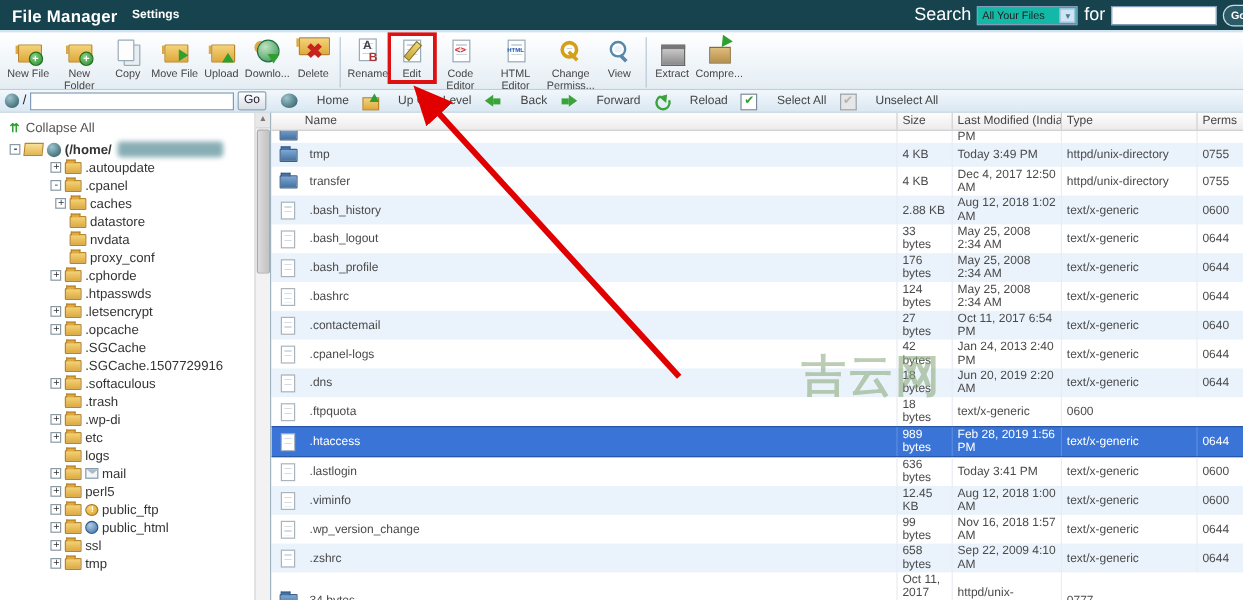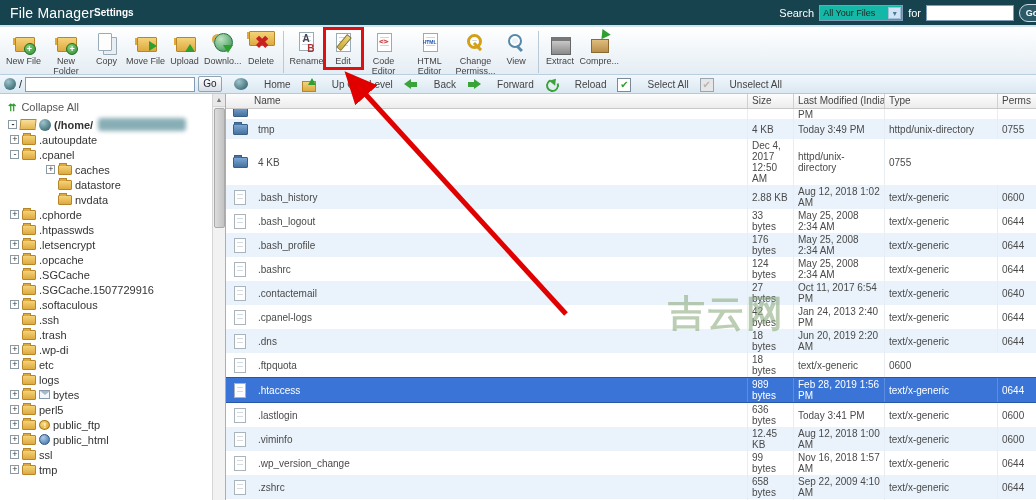--- a/index.html
+++ b/index.html
@@ -1,24 +1,24 @@
 <!DOCTYPE html>
 <html><head>
 <meta charset="utf-8">
 <style>
   *{box-sizing:border-box;margin:0;padding:0}
   body{font-family:"Liberation Sans",sans-serif;background:#fff}
   #app{position:relative;width:1036px;height:500px;overflow:hidden;background:#fff;font-size:11px;color:#333}
 
   
   .hdr{height:25px;background:#17434f;display:flex;align-items:center;padding:0 6px 0 10px;color:#fff;position:relative}
-  .hdr-title{font-size:14px;font-weight:normal;letter-spacing:.2px}
-  .hdr-settings{font-size:10px;font-weight:bold;color:#fff;cursor:pointer}
+  .hdr-title{font-size:14px;font-weight:bold;letter-spacing:.2px}
+  .hdr-settings{font-size:10px;font-weight:bold;color:#fff;margin-left:12px;cursor:pointer}
   .hdr-search{position:absolute;right:0;top:0;height:25px;display:flex;align-items:center;gap:5px;padding-right:0;overflow:hidden}
-  .hdr-search .lbl{font-size:11px;color:#fff}
+  .hdr-search .lbl{font-size:15px;color:#fff}
   .fakeselect{width:84px;height:16px;background:#14b8a6;border:1px solid #7f9db9;display:flex;align-items:center;font-size:9px;color:#222;position:relative;padding-left:3px}
   .fakeselect .arr{position:absolute;right:1px;top:1px;width:13px;height:12px;background:#cfe3f2;border:1px solid #9fc0d8;color:#4a7a9a;font-size:8px;line-height:11px;text-align:center}
   .hdr-input{width:88px;height:16px;border:1px solid #7f9db9;background:#fff;font-size:10px;padding:0 3px}
   .hdr-go{min-width:26px;height:18px;margin-right:-9px;border-radius:9px;background:#2c5a66;border:1px solid #c9dde6;color:#fff;font-size:9px;font-weight:bold;text-align:center;line-height:16px;cursor:pointer}
 
   
   .toolbar{height:50px;border-top:2px solid #cfe3f0;background:linear-gradient(#ffffff,#e4edf4);border-bottom:1px solid #b9cfdf;display:flex;align-items:flex-start;padding:3px 0 0 4px}
   .tbitem{display:flex;flex-direction:column;align-items:center;min-width:35px;max-width:46px;padding:1px 2px;cursor:pointer;text-align:center}
   .tbitem .cap{font-size:9px;color:#444;line-height:10px;margin-top:1px}
   .tbitem.hl{box-shadow:0 0 0 3px #dd1111}
@@ -72,21 +72,21 @@
   
   .content{display:flex;height:406px}
   .sidebar{width:226px;flex:0 0 226px;border-right:1px solid #9fb2bf;background:#fff;position:relative;overflow:hidden}
   .treearea{position:absolute;left:0;top:0;right:13px;bottom:0;overflow:hidden;padding-top:5px}
   .sscroll{position:absolute;right:0;top:0;width:13px;bottom:0;background:#f2f2f2;border-left:1px solid #d5d5d5}
   .sscroll .sup{height:13px;border-bottom:1px solid #d5d5d5;background:#e8e8e8;text-align:center;font-size:7px;line-height:12px;color:#777;cursor:pointer}
   .sscroll .sthumb{position:absolute;top:14px;left:1px;width:11px;height:120px;background:linear-gradient(90deg,#dcdcdc,#c2c2c2);border:1px solid #aaa;border-radius:2px;cursor:pointer}
   .collapse-row{display:flex;align-items:center;gap:5px;padding:2px 0 4px 8px;color:#555;cursor:pointer}
   .cicon{color:#2f9f2f;font-weight:bold;font-size:10px}
   .trow{display:flex;align-items:center;gap:3px;height:15px;padding-left:8px;white-space:nowrap;cursor:pointer}
-  .trow.lvl-1{padding-left:10px}
+  .trow.lvl-1{padding-left:42px}
   .trow.lvl-2{padding-left:46px}
   .expbox{width:9px;height:9px;border:1px solid #8a9aa5;background:#fff;flex:0 0 9px;position:relative;cursor:pointer}
   .expbox::before{position:absolute;left:0;top:-1px;width:8px;text-align:center;font-size:9px;line-height:9px;color:#333}
   .trow.exp-plus .expbox::before{content:"+"}
   .trow.exp-minus .expbox::before{content:"-"}
   .trow.exp-none .expbox{visibility:hidden}
   .ticon-folder{width:14px;height:10px;background:linear-gradient(#f3d37a,#dfa93e);border:1px solid #b8862a;border-radius:1px;flex:0 0 14px;position:relative}
   .ticon-folder::before{content:"";position:absolute;left:0;top:-3px;width:6px;height:2px;background:#dfa93e;border:1px solid #b8862a;border-bottom:none}
   .tbadge{display:none;width:11px;height:9px;flex:0 0 11px;position:relative}
   .tbadge.b-mail{display:inline-block;background:#f4f7f9;border:1px solid #8899aa}
@@ -319,20 +319,26 @@
             <span>datastore</span>
           </div>
 
           <div class="trow lvl-2 exp-none">
             <span class="expbox"></span>
             <span class="ticon-folder"></span>
 
             <span>nvdata</span>
           </div>
 
+          <div class="trow lvl-2 exp-none">
+            <span class="expbox"></span>
+            <span class="ticon-folder"></span>
+
+            <span>proxy_conf</span>
+          </div>
 
           <div class="trow lvl-1 exp-plus">
             <span class="expbox"></span>
             <span class="ticon-folder"></span>
 
             <span>.cphorde</span>
           </div>
 
           <div class="trow lvl-1 exp-none">
             <span class="expbox"></span>
@@ -369,60 +375,54 @@
             <span>.SGCache.1507729916</span>
           </div>
 
           <div class="trow lvl-1 exp-plus">
             <span class="expbox"></span>
             <span class="ticon-folder"></span>
 
             <span>.softaculous</span>
           </div>
 
+
           <div class="trow lvl-1 exp-none">
             <span class="expbox"></span>
             <span class="ticon-folder"></span>
 
-            <span>.ssh</span>
+            <span>.trash</span>
+          </div>
+
+          <div class="trow lvl-1 exp-plus">
+            <span class="expbox"></span>
+            <span class="ticon-folder"></span>
+
+            <span>.wp-di</span>
+          </div>
+
+          <div class="trow lvl-1 exp-plus">
+            <span class="expbox"></span>
+            <span class="ticon-folder"></span>
+
+            <span>etc</span>
           </div>
 
           <div class="trow lvl-1 exp-none">
             <span class="expbox"></span>
             <span class="ticon-folder"></span>
 
-            <span>.trash</span>
-          </div>
-
-          <div class="trow lvl-1 exp-plus">
-            <span class="expbox"></span>
-            <span class="ticon-folder"></span>
-
-            <span>.wp-di</span>
-          </div>
-
-          <div class="trow lvl-1 exp-plus">
-            <span class="expbox"></span>
-            <span class="ticon-folder"></span>
-
-            <span>etc</span>
-          </div>
-
-          <div class="trow lvl-1 exp-none">
-            <span class="expbox"></span>
-            <span class="ticon-folder"></span>
-
             <span>logs</span>
           </div>
 
           <div class="trow lvl-1 exp-plus">
             <span class="expbox"></span>
             <span class="ticon-folder"></span>
             <span class="tbadge b-mail"></span>
-            <span>bytes</span>
+            <span>mail</span>
           </div>
 
           <div class="trow lvl-1 exp-plus">
             <span class="expbox"></span>
             <span class="ticon-folder"></span>
 
             <span>perl5</span>
           </div>
 
           <div class="trow lvl-1 exp-plus">
@@ -489,20 +489,21 @@
             <span class="fcell">4 KB</span>
             <span class="fcell">Today 3:49 PM</span>
             <span class="fcell">httpd/unix-directory</span>
             <span class="fcell">0755</span>
           </div>
 
           <div class="frow">
             <span class="fcell cico">
               <span class="ficon-folder"></span>
             </span>
+            <span class="fcell cname">transfer</span>
             <span class="fcell">4 KB</span>
             <span class="fcell">Dec 4, 2017 12:50 AM</span>
             <span class="fcell">httpd/unix-directory</span>
             <span class="fcell">0755</span>
           </div>
 
           <div class="frow">
             <span class="fcell cico">
               <span class="ficon-file"></span>
             </span>

